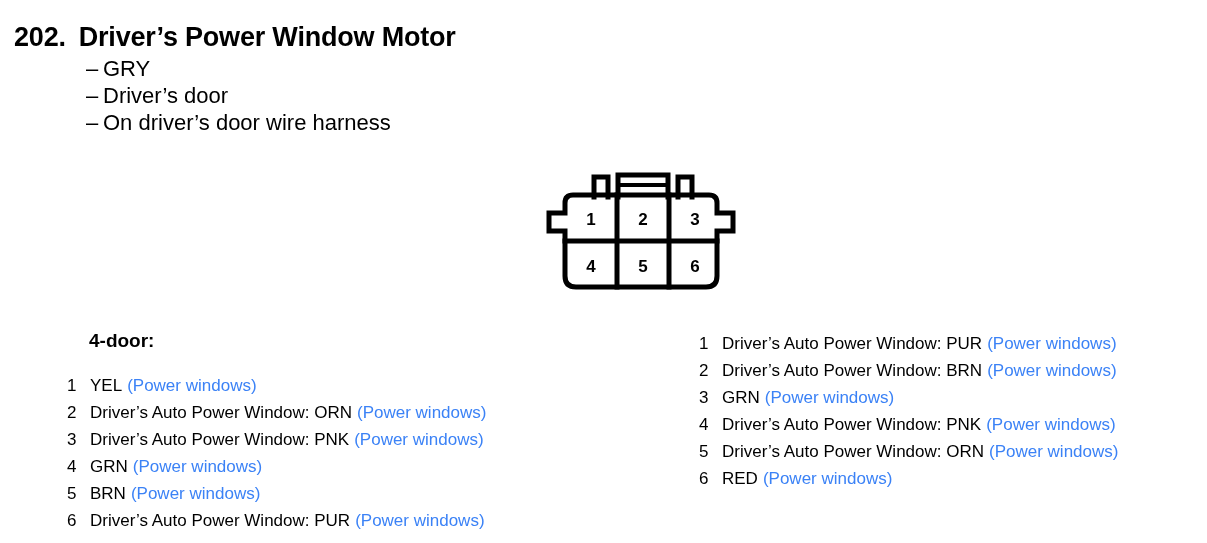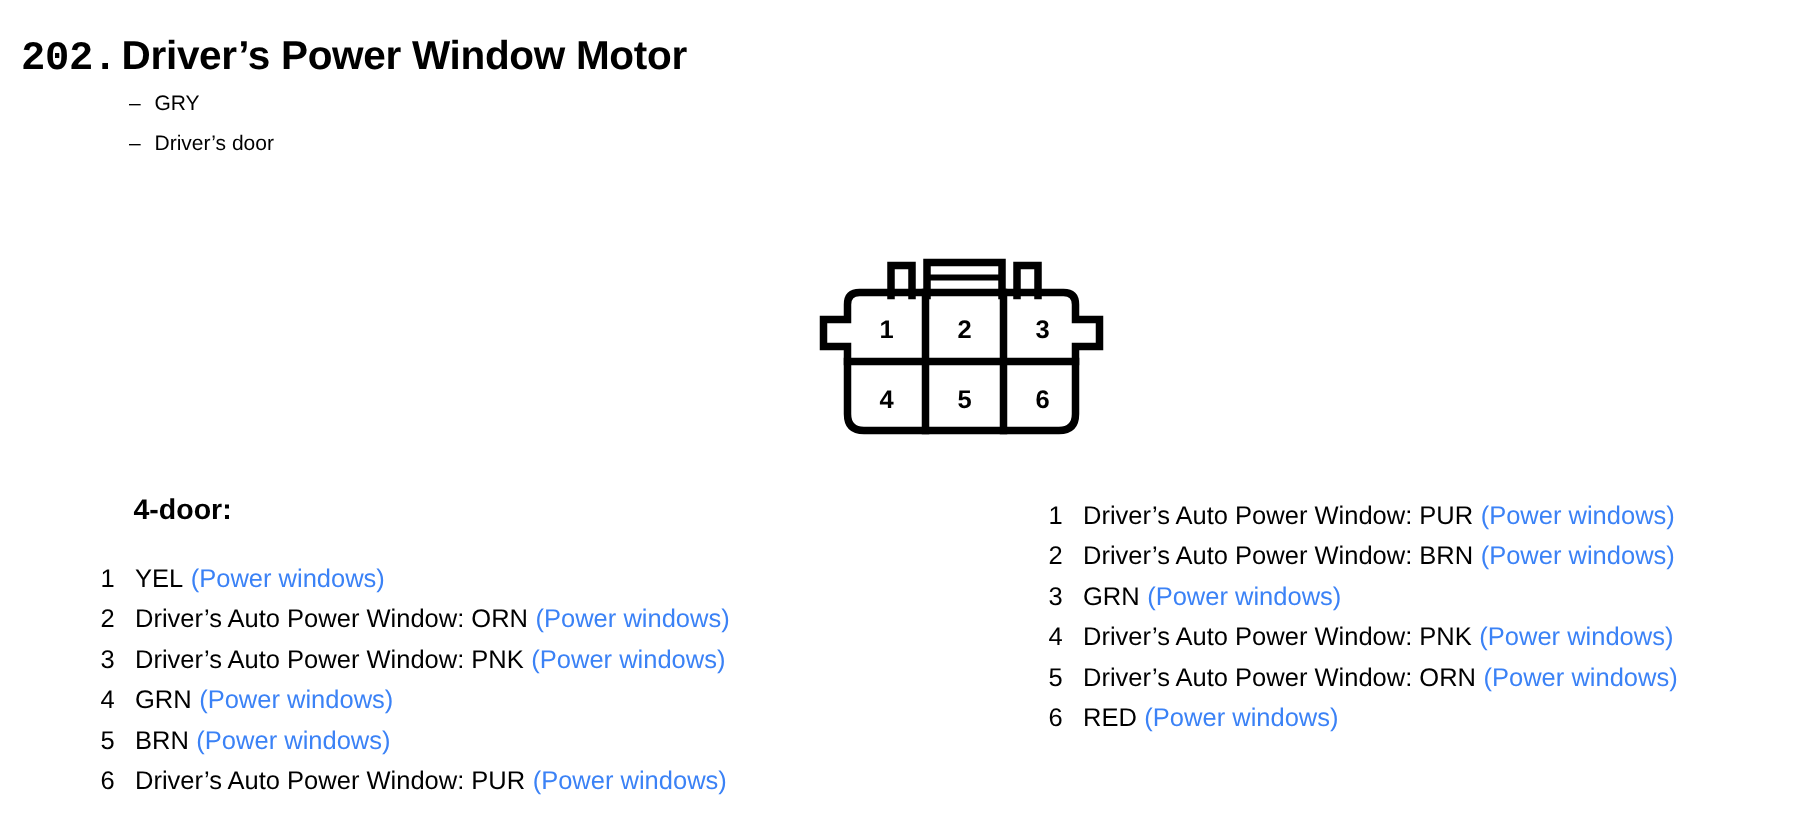--- a/index.html
+++ b/index.html
@@ -20,30 +20,29 @@
   #page-title {
     position: absolute;
     left: 14px;
     top: 4px;
     font-size: 27px;
     font-weight: bold;
     letter-spacing: -0.2px;
     white-space: nowrap;
   }
   #page-title .num {
-    margin-right: 3px;
-    font-family: Liberation Mono, monospace;
+    margin-right: 13px;
   }
 
   
   #spec-list {
     position: absolute;
     left: 86px;
     top: 55px;
-    font-size: 14px;
+    font-size: 22px;
     line-height: 27px;
   }
   #spec-list .spec-row {
     white-space: nowrap;
   }
   #spec-list .dash {
     display: inline-block;
     width: 17px;
   }
 
@@ -102,20 +101,21 @@
 </head>
 <body>
 
 <h1 id="page-title">
   <span class="num">202.</span><span>Driver’s Power Window Motor</span>
 </h1>
 
 <div id="spec-list">
     <div class="spec-row"><span class="dash">–</span><span>GRY</span></div>
     <div class="spec-row"><span class="dash">–</span><span>Driver’s door</span></div>
+    <div class="spec-row"><span class="dash">–</span><span>On driver’s door wire harness</span></div>
   </div>
 
 <div id="connector-diagram">
   <svg width="210" height="130" viewBox="0 0 210 130" xmlns="http://www.w3.org/2000/svg">
     <g fill="none" stroke="#000000" stroke-width="5" stroke-linejoin="miter" stroke-linecap="square">
 
       <path d="M 54,29 L 54,9 L 68,9 L 68,29"></path>
 
       <path d="M 138,29 L 138,9 L 152,9 L 152,29"></path>
 

